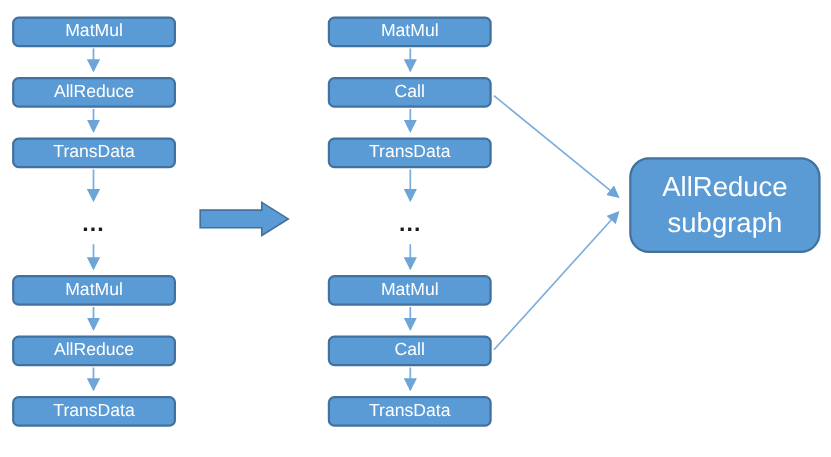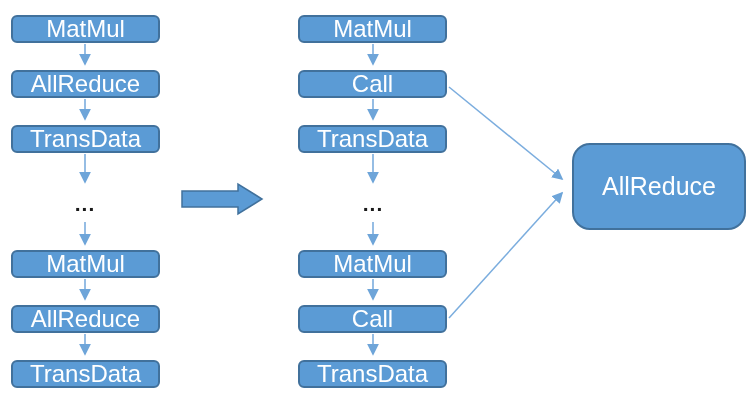--- a/index.html
+++ b/index.html
@@ -4,21 +4,21 @@
 <style>
   html,body { margin:0; padding:0; background:#ffffff; }
   .stage {
     position:relative; width:755px; height:415px; background:#ffffff;
     font-family:"Liberation Sans", sans-serif; overflow:hidden;
   }
   .layer { position:absolute; left:0; top:0; width:755px; height:415px; }
   .node {
     position:absolute; width:149px; height:28px; box-sizing:border-box;
     background:#5b9bd5; border:2px solid #41719c; border-radius:6px;
-    color:#ffffff; font-size:24px; line-height:1;
+    color:#ffffff; font-size:16px; line-height:1;
     display:flex; align-items:center; justify-content:center;
     text-align:center; user-select:none;
   }
   .dots {
     position:absolute; width:60px; height:22px;
     color:#1a1a1a; font-size:21px; font-weight:bold; letter-spacing:1px;
     display:flex; align-items:center; justify-content:center; line-height:0.4;
   }
   .subgraph {
     position:absolute; left:572px; top:143px; width:174px; height:87px;
@@ -77,15 +77,16 @@
   <div class="node" style="left:298px; top:15px;">MatMul</div>
   <div class="node" style="left:298px; top:70px;">Call</div>
   <div class="node" style="left:298px; top:125px;">TransData</div>
   <div class="dots" style="left:343px; top:193px;">...</div>
   <div class="node" style="left:298px; top:250px;">MatMul</div>
   <div class="node" style="left:298px; top:305px;">Call</div>
   <div class="node" style="left:298px; top:360px;">TransData</div>
 
   <div class="subgraph">
     <span>AllReduce</span>
+    <span>subgraph</span>
   </div>
 
 </div>
 
 </body></html>

